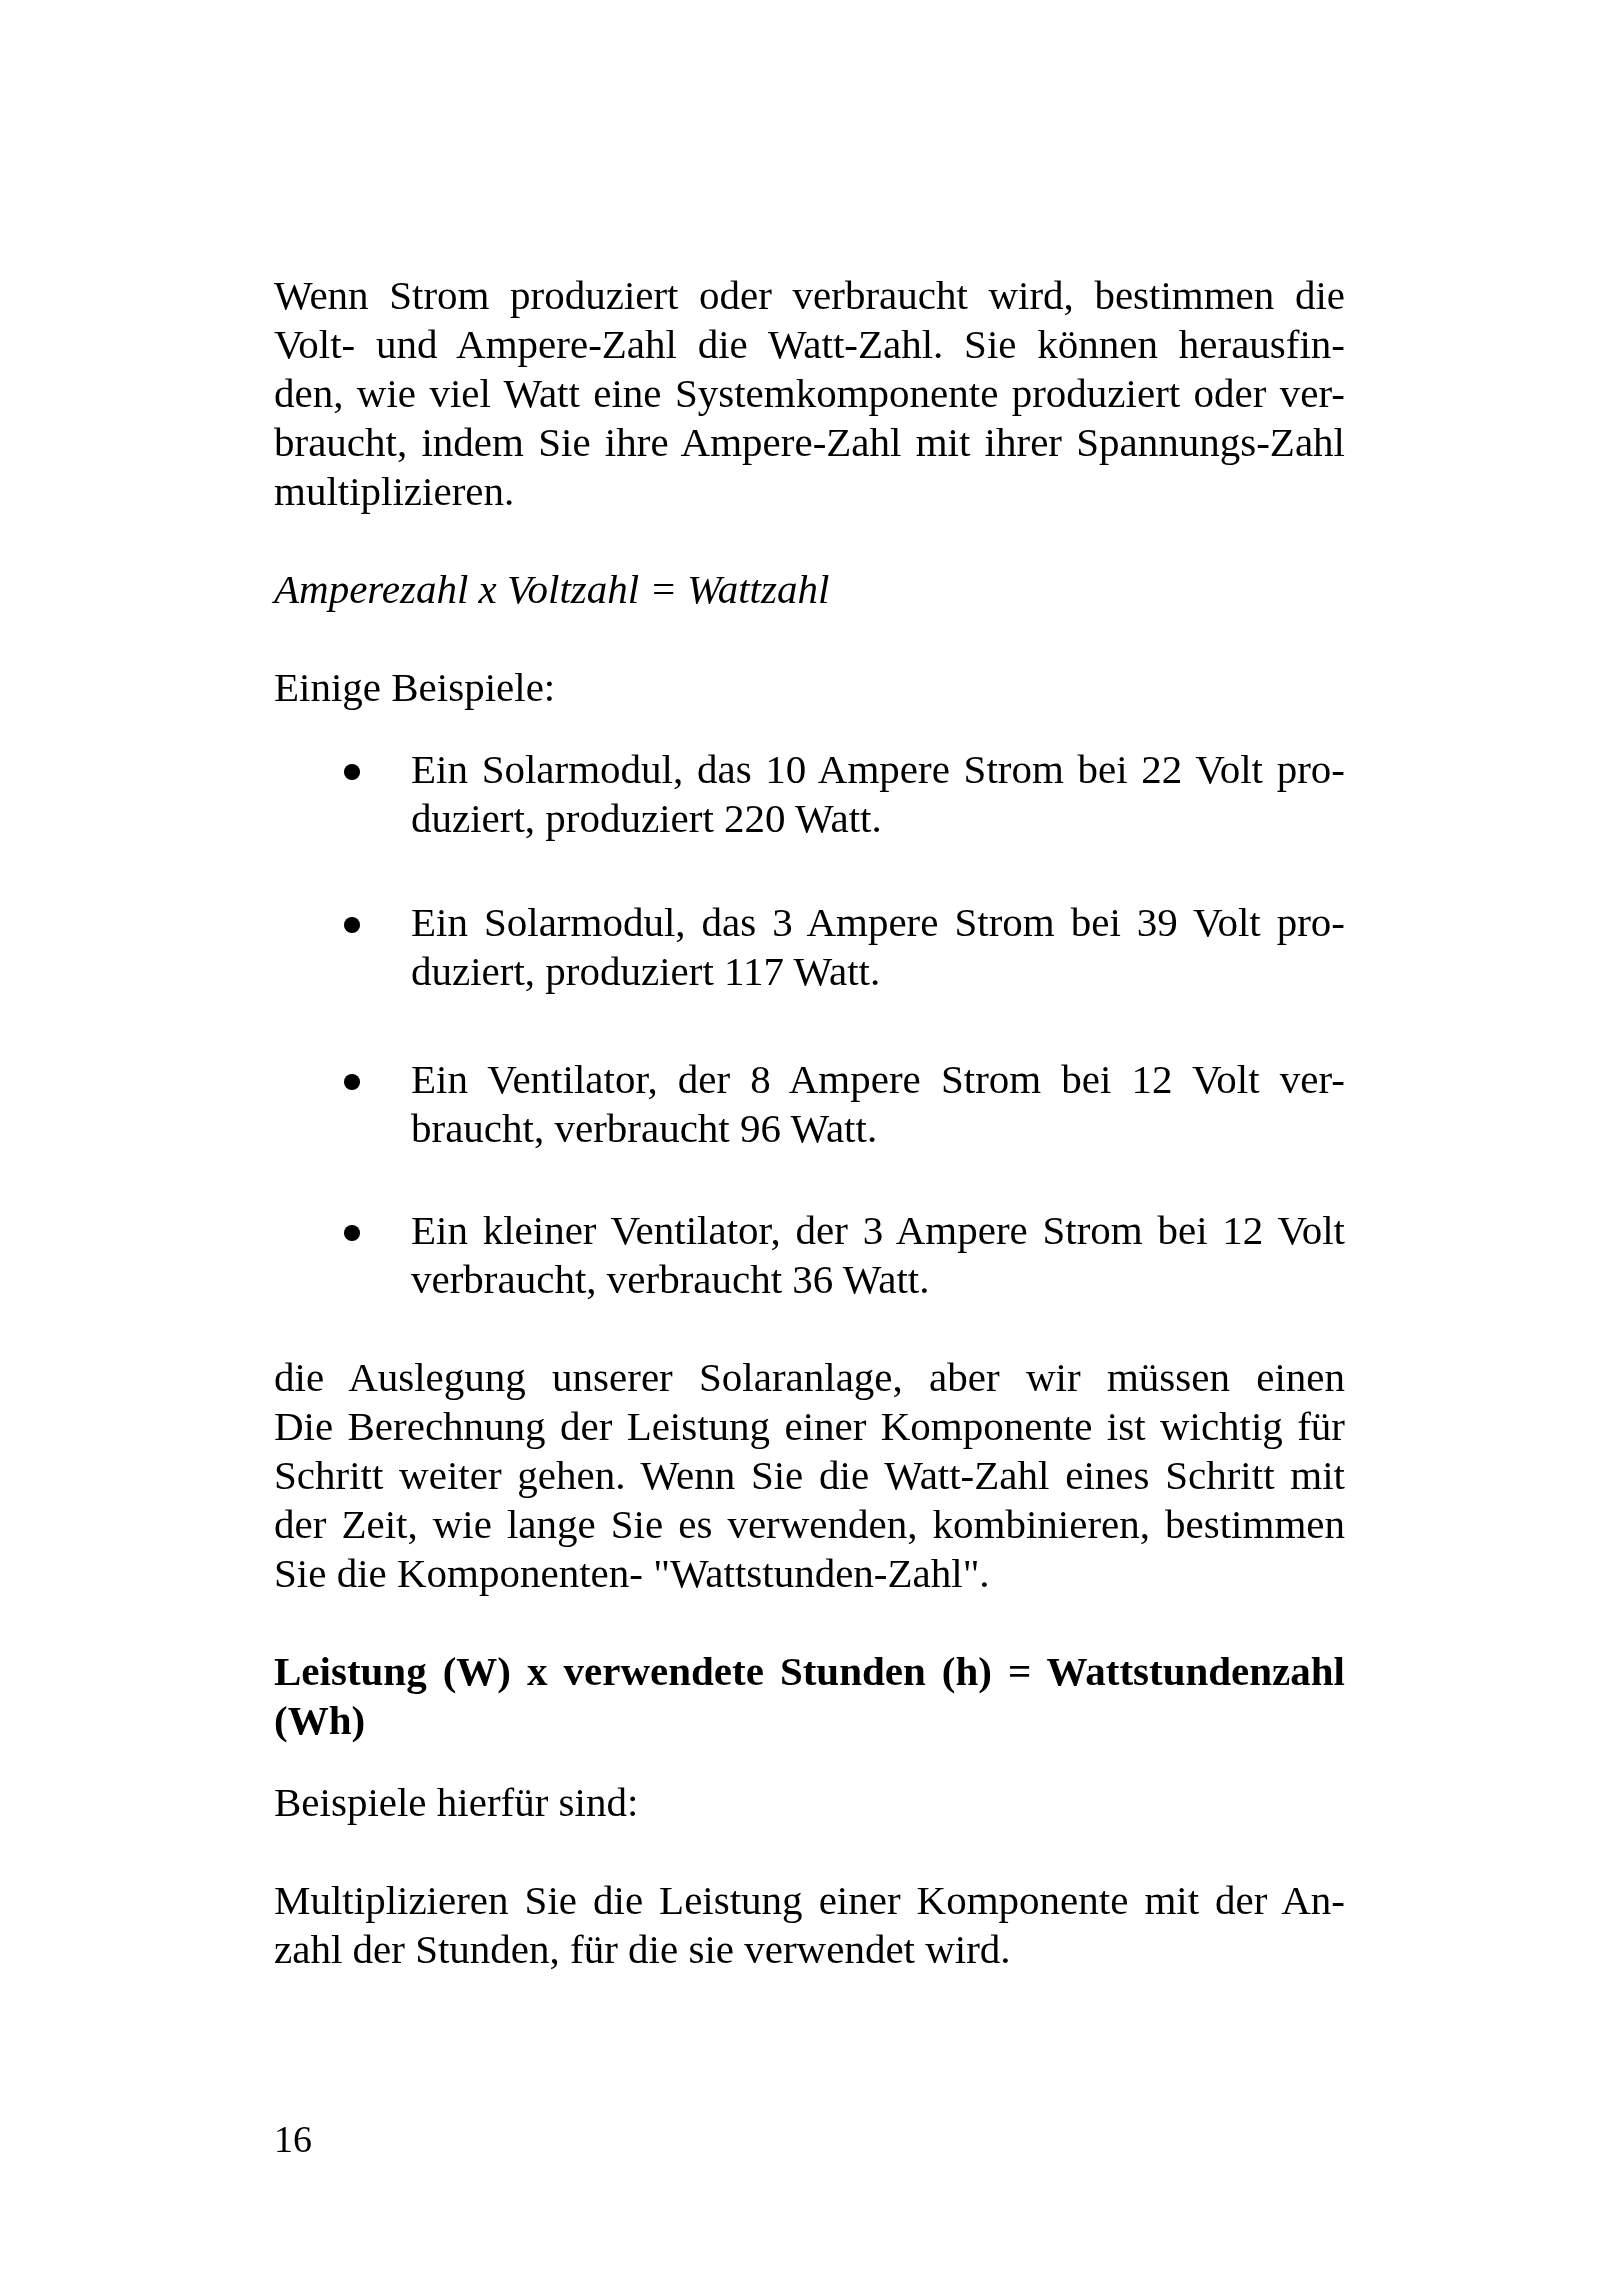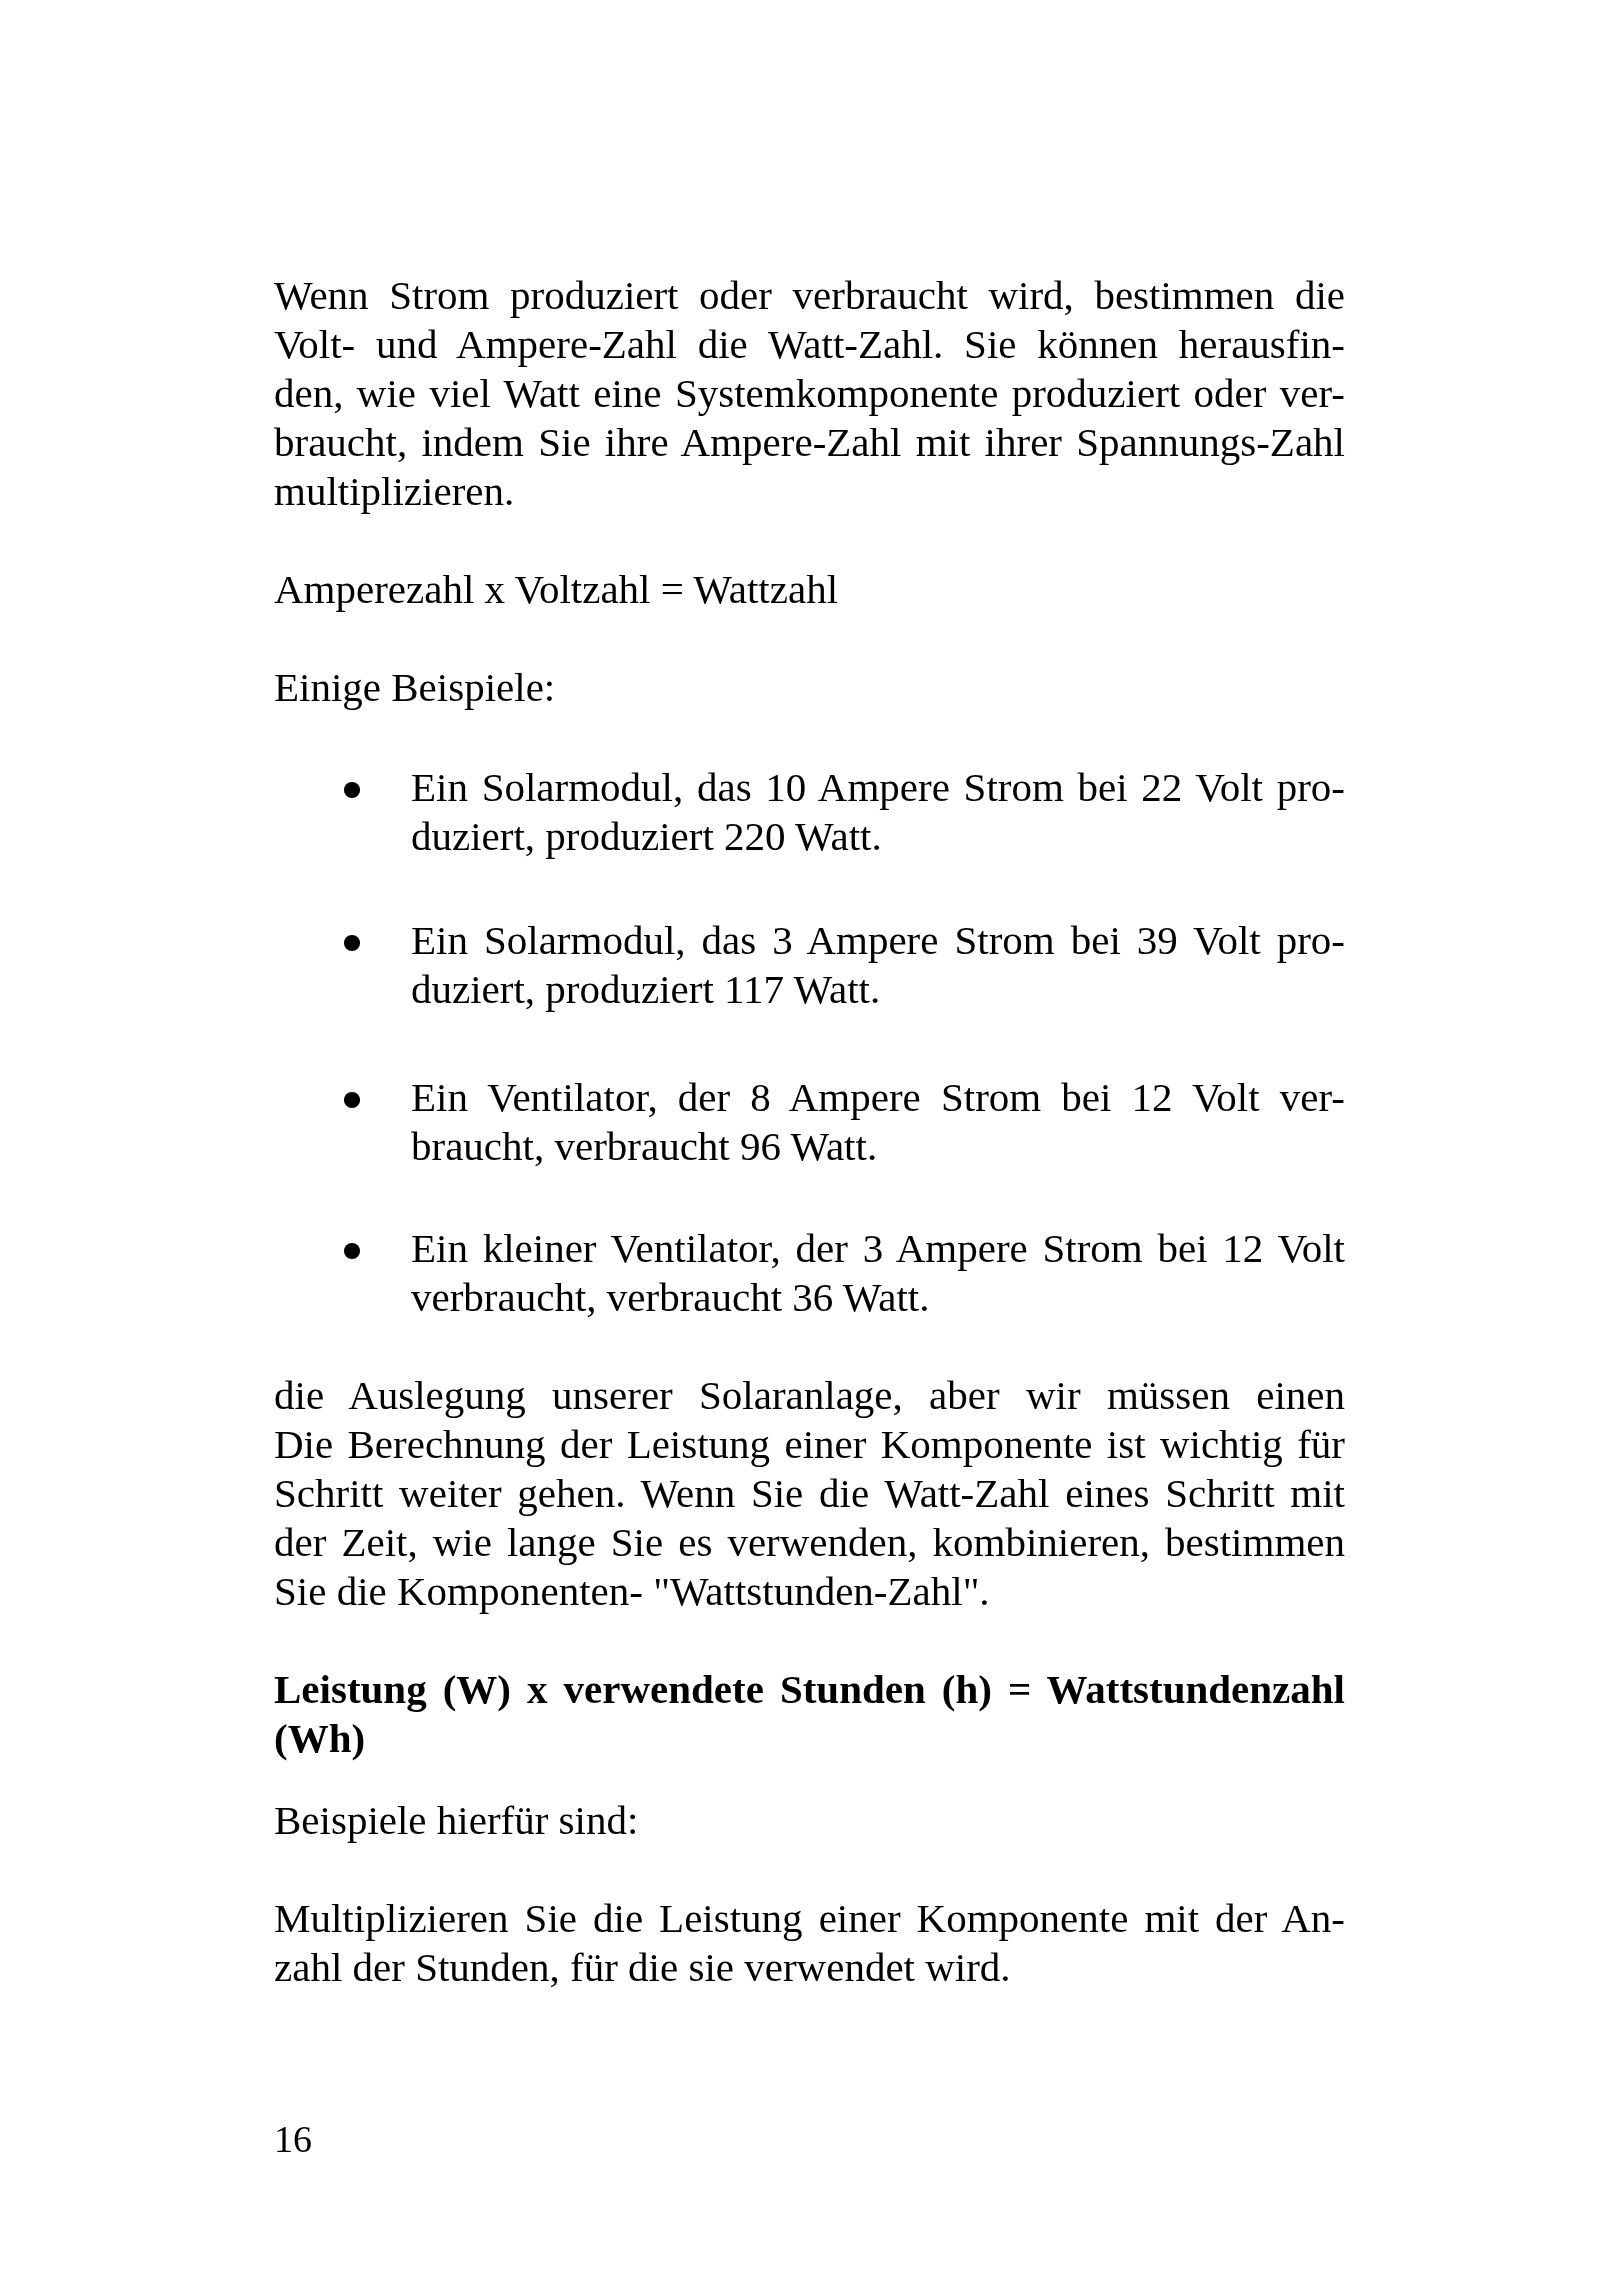--- a/index.html
+++ b/index.html
@@ -33,22 +33,22 @@
     line-height: 49px;
     white-space: normal;
     text-align: left;
   }
   
   .j {
     text-align: justify;
     text-align-last: justify;
   }
   .para1      { margin: 0 0 49px 0; }
-  .formula1   { margin: 0 0 49px 0; }
-  .intro1     { margin: 0 0 51px 0; }
+  .formula1   { margin: 0 0 49px 0; font-style: italic; }
+  .intro1     { margin: 0 0 33px 0; }
   .bullet-list { margin: 0; padding: 0; list-style: none; }
   .bullet-item {
     position: relative;
     padding-left: 137px;
   }
   .bullet-item.b-1 { margin-bottom: 55px; }
   .bullet-item.b-2 { margin-bottom: 59px; }
   .bullet-item.b-3 { margin-bottom: 53px; }
   .bullet-item.b-4 { margin-bottom: 49px; }
   .bullet-dot {

